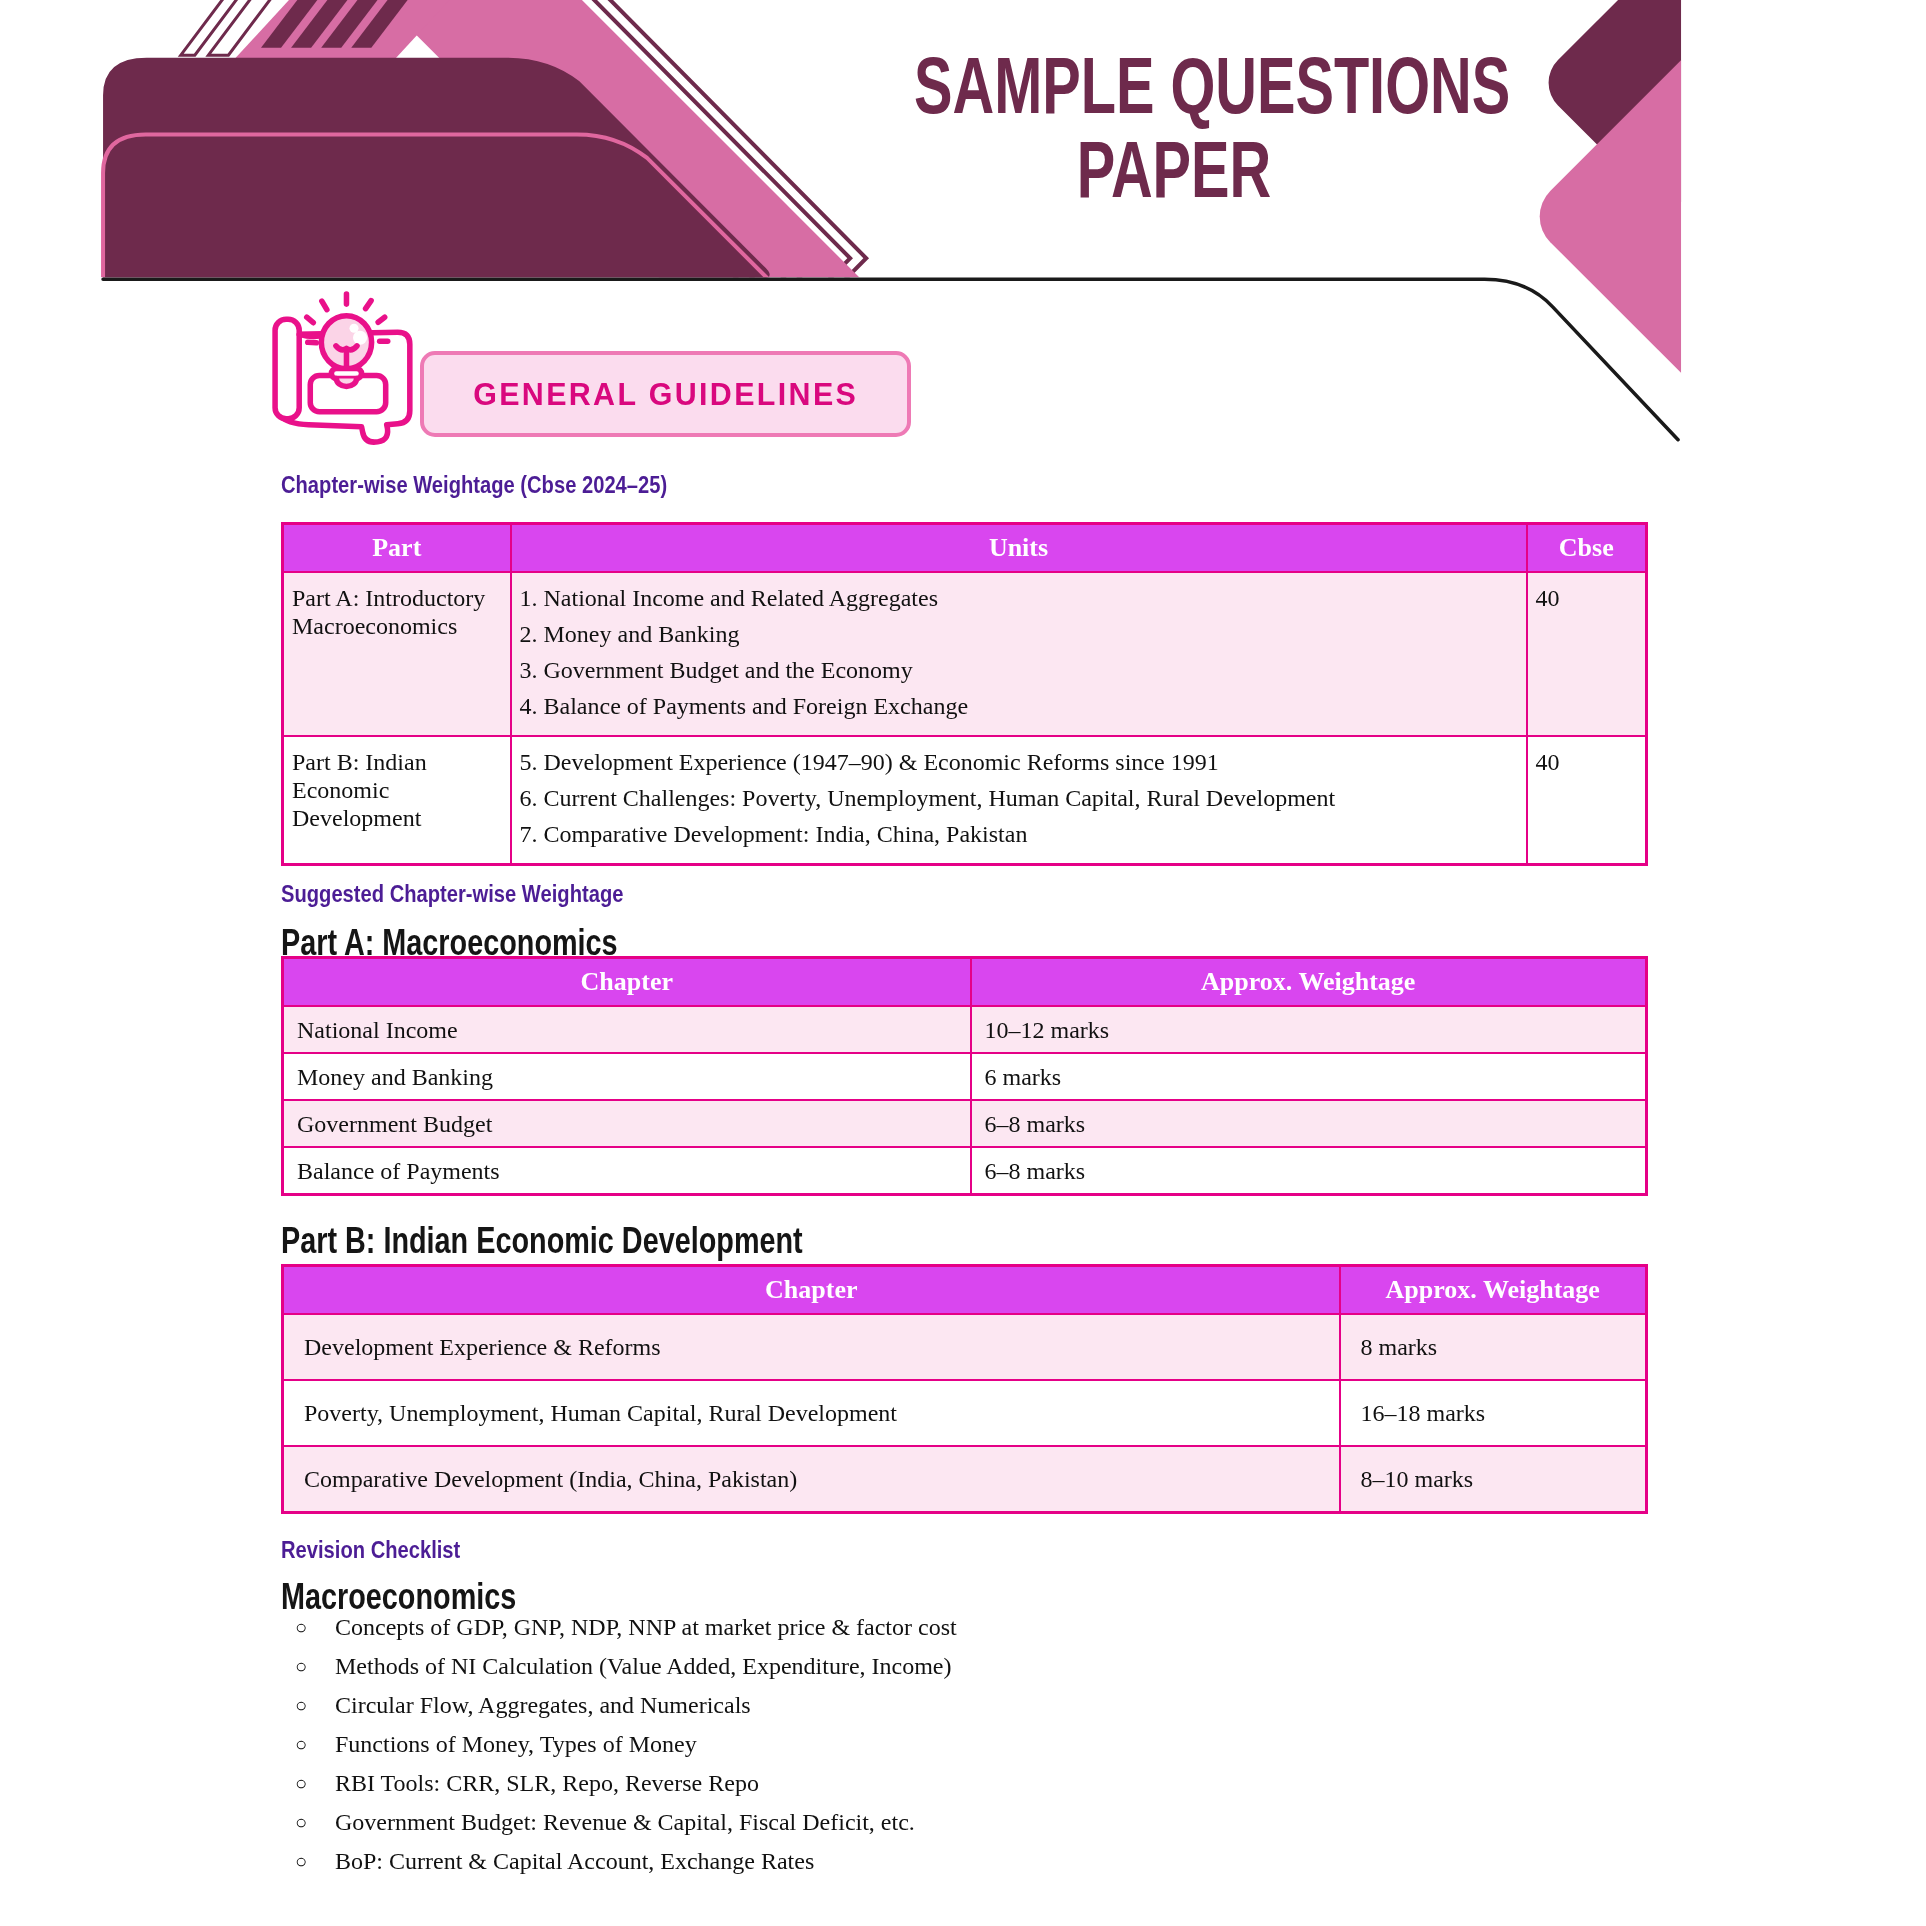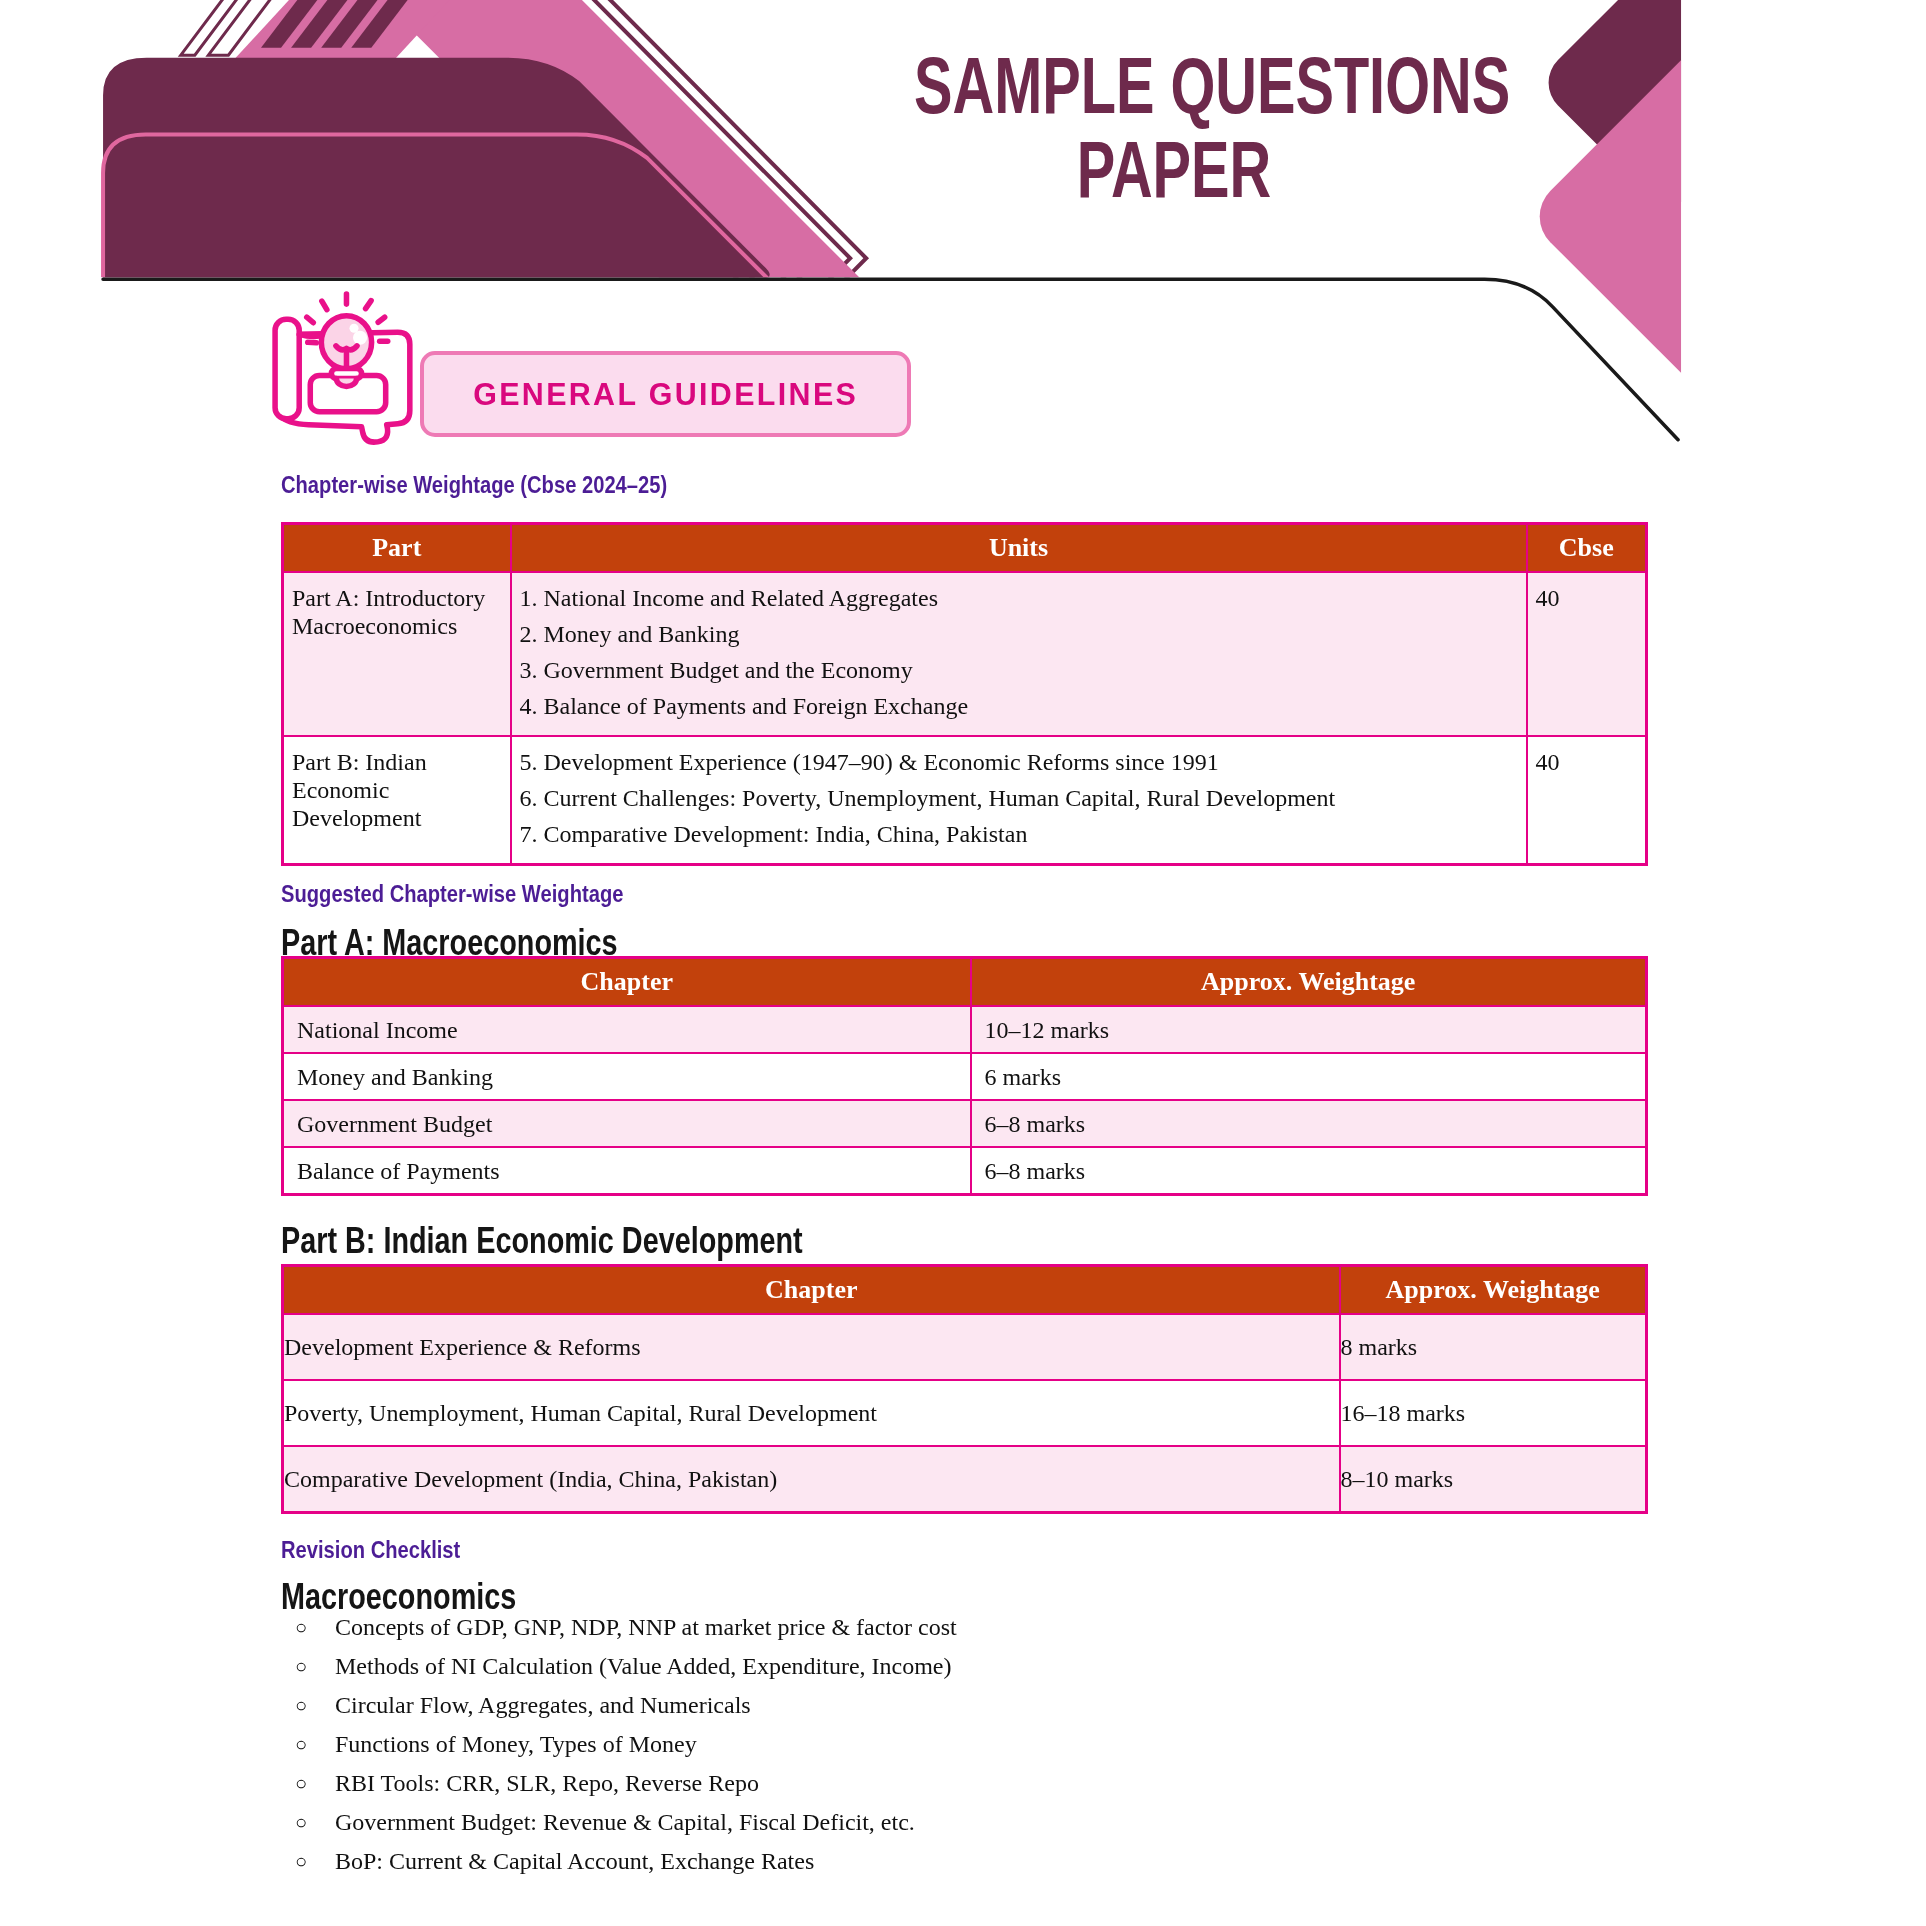--- a/index.html
+++ b/index.html
@@ -26,33 +26,33 @@
 
   .h-pink,.h-black{font-family:"Liberation Sans",sans-serif;font-weight:700;white-space:nowrap;}
   .h-pink{color:#4c1d95;font-size:24px;text-decoration:underline;}
   .h-black{color:#151515;font-size:36px;}
   .cond{display:inline-block;transform:scaleX(.84);transform-origin:0 50%;}
   .cond2{display:inline-block;transform:scaleX(.80);transform-origin:0 50%;}
 
   table{border-collapse:collapse;width:1367px;table-layout:fixed;}
   table,th,td{border:2.5px solid #e50087;}
   table{border-width:3.5px;}
-  th{background:#c2410c;color:#ffffff;font-family:"Liberation Serif",serif;
+  th{background:#d946ef;color:#ffffff;font-family:"Liberation Serif",serif;
      font-weight:700;font-size:26px;padding:8px 5px;text-align:center;}
   td{font-size:24px;line-height:28px;vertical-align:top;background:#ffffff;}
   tr.alt td{background:#fce7f2;}
 
   
   #t1{height:328px;}
   #t1 td{padding:11px 12px 7px 8px;}
   #t1 .units-item{margin-bottom:8px;}
   
   #t2 td{padding:8.5px 13px;margin-left:12px;}
   
-  #t3 td{padding:18px 0;}
+  #t3 td{padding:18px 20px;}
 
   
   .bullet-list{list-style:none;margin:0;padding:0;}
   .bullet-list li{display:flex;align-items:center;height:39px;padding-left:14px;
                   font-size:24px;}
   .bullet-glyph{font-size:20px;width:21px;flex:0 0 21px;color:#000;}
   .bullet-text{padding-left:19px;}
 </style>
 </head>
 <body>

